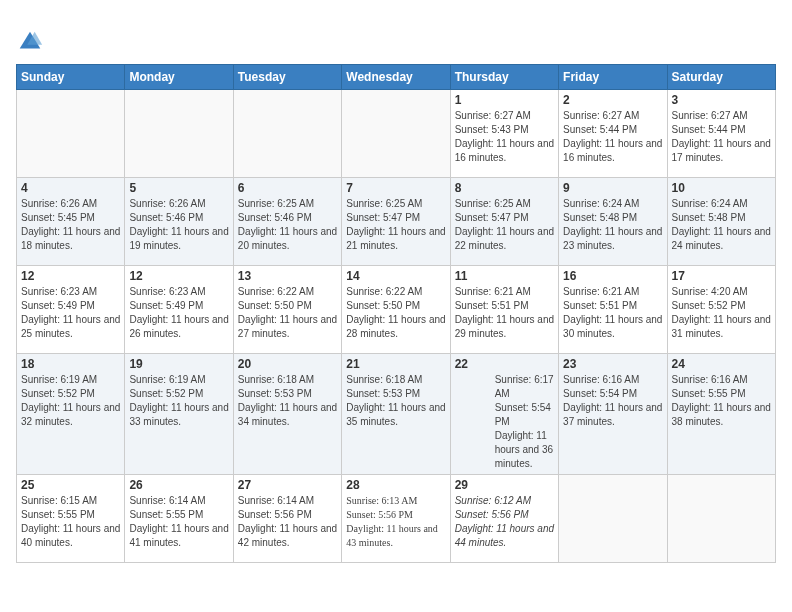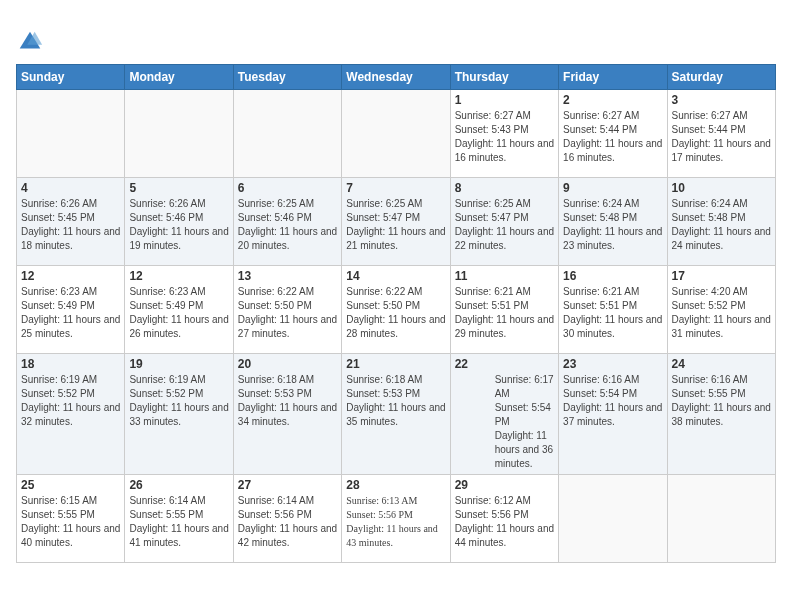--- a/index.html
+++ b/index.html
@@ -319,21 +319,21 @@
 Daylight: 11 hours and 42 minutes.</div>
           </td>
           <td>
             <span class="day-number">28</span>
             <div class="day-info" style="white-space: pre-line; font-family: Liberation Serif, serif;">Sunrise: 6:13 AM
 Sunset: 5:56 PM
 Daylight: 11 hours and 43 minutes.</div>
           </td>
           <td>
             <span class="day-number">29</span>
-            <div class="day-info" style="white-space: pre-line;">Sunrise: 6:12 AM
+            <div class="day-info" style="white-space: pre-line; font-style: italic;">Sunrise: 6:12 AM
 Sunset: 5:56 PM
 Daylight: 11 hours and 44 minutes.</div>
           </td>
           <td class="empty"></td>
           <td class="empty"></td>
         </tr>
       </tbody>
   </table>
 </div>
 

